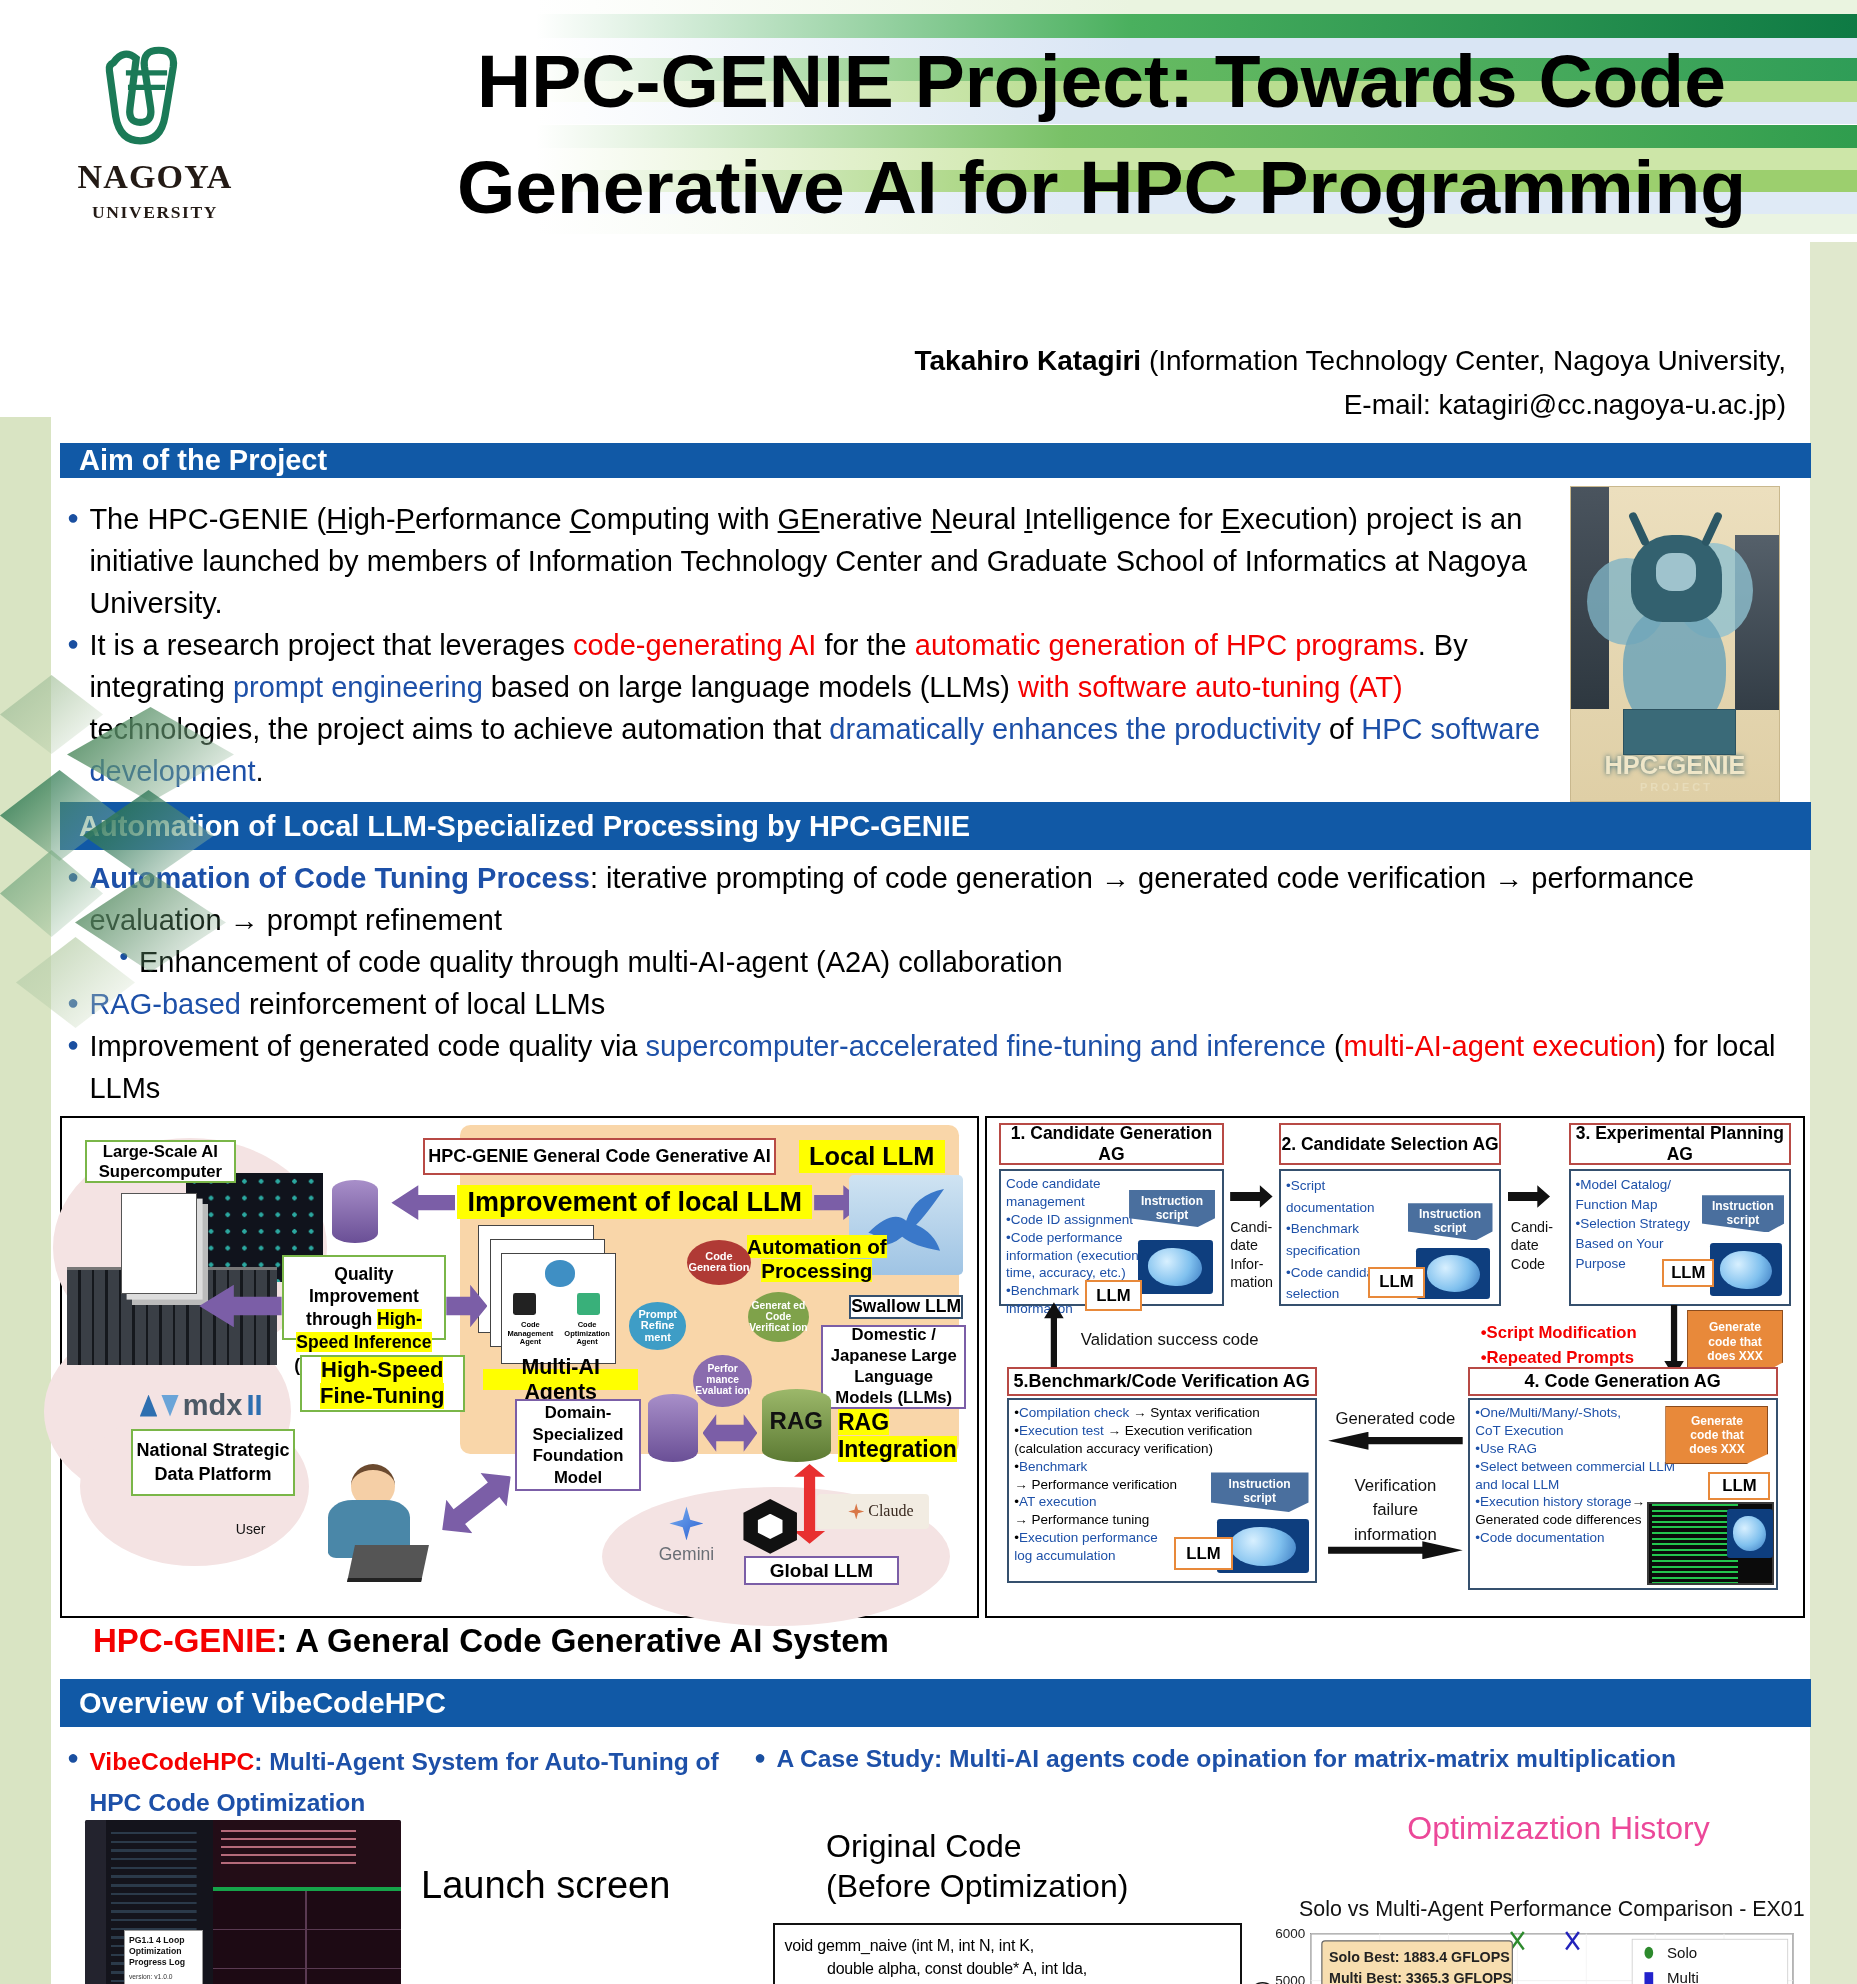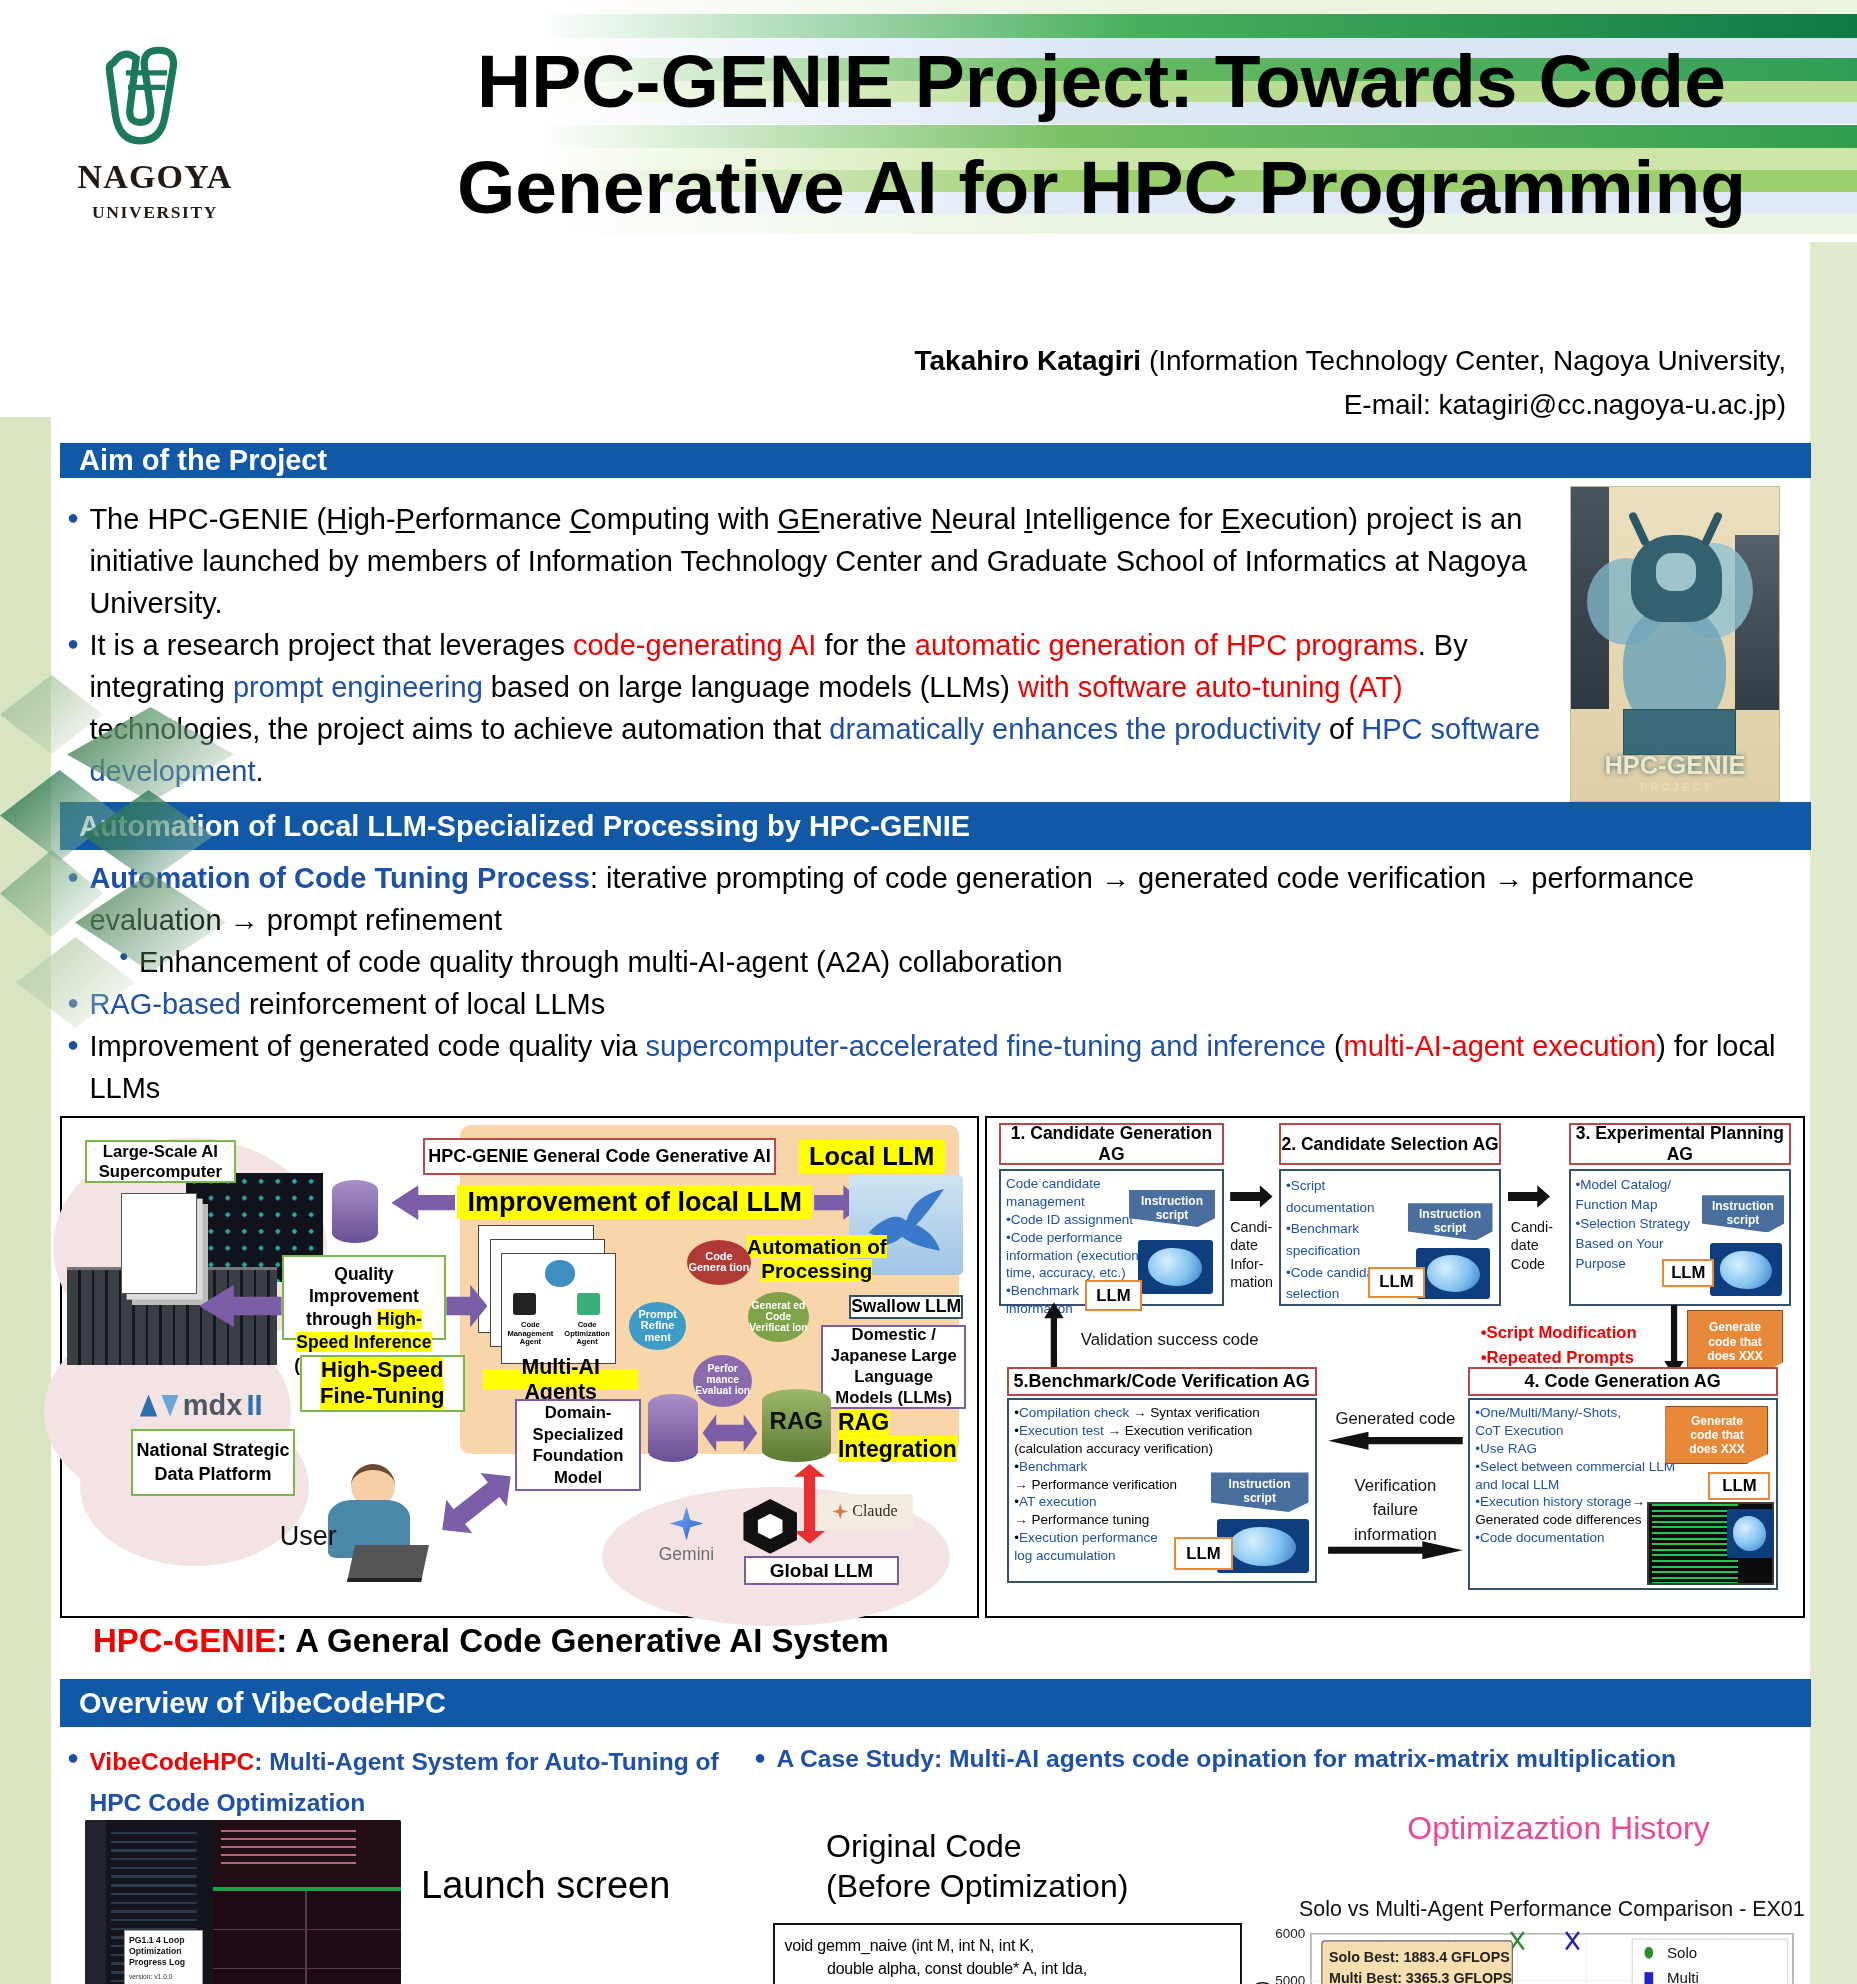--- a/index.html
+++ b/index.html
@@ -210,33 +210,33 @@
       <span class="hl" style="font-size:23px;font-weight:bold;">RAG</span><br>
       <span class="hl" style="font-size:23px;font-weight:bold;">Integration</span>
     </div>
     <div class="rarrowV abs" style="left:80%;top:69.5%;width:3.4%;height:16%;"></div>
 
     <div class="abs" style="left:27.5%;top:69.5%;width:13.5%;height:25.5%;">
       <div class="abs" style="left:30%;top:0;width:36%;height:30%;background:#f5cfa6;border-radius:50%;border-top:6.4px solid #6b4a2f;"></div>
       <div class="abs" style="left:12%;top:28%;width:66%;height:46%;background:#4a87a8;border-radius:30% 30% 10% 10%;"></div>
       <div class="abs" style="left:30%;top:64%;width:60%;height:26%;background:#555;transform:skewX(-12deg);border-bottom:4px solid #222;"></div>
     </div>
-    <div class="abs" style="left:19%;top:81%;font-size:27px;color:#111;margin-left:44px;">User</div>
+    <div class="abs" style="left:19%;top:81%;font-size:14px;color:#111;">User</div>
     <div class="parrowLR abs" style="left:40.5%;top:73%;width:9.5%;height:8.5%;transform:rotate(-38deg);"></div>
 
     <div class="abs" style="left:64%;top:78%;width:8.5%;height:15%;text-align:center;">
       <div style="width:34px;height:34px;margin:0 auto;background:linear-gradient(135deg,#7cb2f2,#2a5fd0);clip-path:polygon(50% 0,61% 39%,100% 50%,61% 61%,50% 100%,39% 61%,0 50%,39% 39%);"></div>
       <div style="font-size:17.5px;color:#6a6f76;margin-top:3.2px;">Gemini</div>
     </div>
     <div class="abs" style="left:74%;top:76.5%;width:6.8%;height:11%;">
       <div style="width:100%;height:100%;background:#111;clip-path:polygon(50% 0,93% 25%,93% 75%,50% 100%,7% 75%,7% 25%);display:flex;align-items:center;justify-content:center;">
         <div style="width:46%;height:46%;background:#fff;clip-path:polygon(50% 0,93% 25%,93% 75%,50% 100%,7% 75%,7% 25%);"></div>
       </div>
     </div>
-    <div class="abs" style="left:82.5%;top:75.5%;width:10.5%;height:7%;background:#f2ece2;border-radius:4px;display:flex;align-items:center;justify-content:center;gap:4px;">
+    <div class="abs" style="left:82.5%;top:75.5%;width:10.5%;height:7%;background:#f2ece2;border-radius:4px;display:flex;align-items:center;justify-content:center;gap:4px;padding-left:16px;">
       <span style="width:16px;height:16px;background:#d97748;clip-path:polygon(50% 0,61% 39%,100% 50%,61% 61%,50% 100%,39% 61%,0 50%,39% 39%);"></span>
       <span class="serif" style="font-size:16px;color:#3a2a20;">Claude</span>
     </div>
     <div class="pb abs" style="left:74.5%;top:88%;width:17%;height:5.8%;font-size:19px;">Global LLM</div>
   </div>
 
   <div class="abs fig" style="left:985px;top:1116px;width:820px;height:502px;">
     <div class="rb abs" style="left:1.5%;top:1%;width:27.5%;height:8.5%;font-size:17.5px;line-height:1.2;">1. Candidate Generation AG</div>
     <div class="nb abs" style="left:1.5%;top:10.3%;width:27.5%;height:27.5%;border-width:2.8px;display:block;text-align:left;font-weight:normal;">
       <div class="aglines c-blue" style="padding:4px 4.8px;padding-right:34%;">

